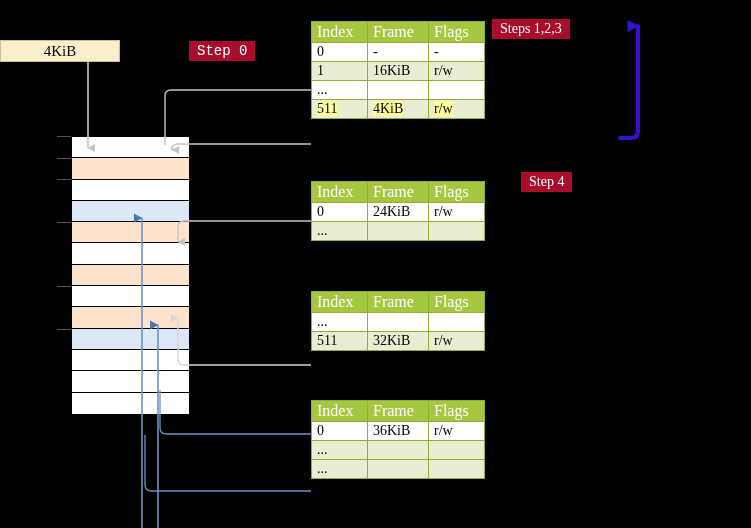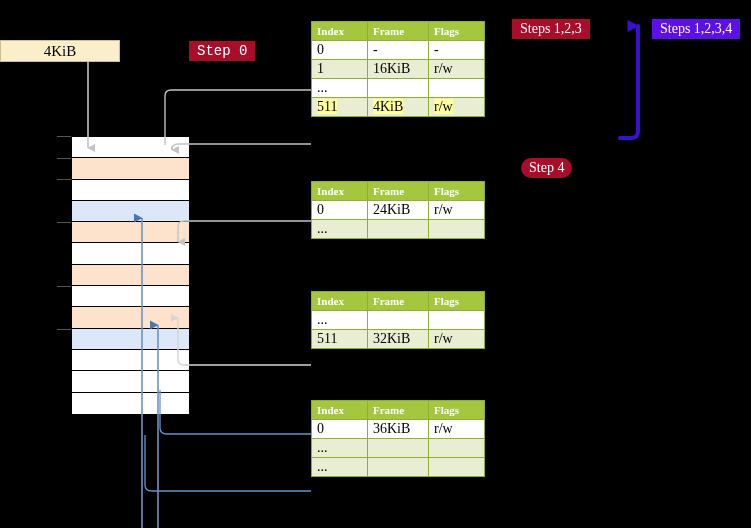--- a/index.html
+++ b/index.html
@@ -7,21 +7,21 @@
        font-family:"Liberation Serif", serif;}
 
   .canvas{position:absolute;left:0;top:0;width:751px;height:528px;}
 
   
   .ptable{position:absolute;border-collapse:collapse;border:1px solid #6f8f1f;
           background:#ffffff;font-size:14px;}
   .ptable td,.ptable th{border:1px solid #8fae34;padding:1px 5px;
           height:19px;box-sizing:border-box;vertical-align:middle;
           color:#000;font-weight:normal;text-align:left;}
-  .ptable th{background:#a5c73f;color:#ffffff;font-weight:bold;font-size:11px;}
+  .ptable th{background:#a5c73f;color:#ffffff;font-weight:normal;font-size:16px;}
   .ptable td.c-idx{width:56px;}
   .ptable td.c-frm{width:61px;}
   .ptable td.c-flg{width:56px;}
   .ptable th.c-idx{width:56px;}
   .ptable th.c-frm{width:61px;}
   .ptable th.c-flg{width:56px;}
   .ptable tr.alt td{background:#e9eed2;}
   .ptable tr.plain td{background:#ffffff;}
   .hl{background:#ffff9e;}
 
@@ -51,25 +51,24 @@
 <body>
 
 <div class="canvas">
 
   <div class="kbox" style="left:0px;top:40px;width:120px;height:22px;">
     <span>4KiB</span>
   </div>
 
   <div class="badge red" style="left:189px;top:41px;font-family:Liberation Mono, monospace;">Step 0</div>
 
-  <div class="badge red" style="left:512px;top:19px;text-align:center;">Steps 1,2,3</div>
-
-  <div class="badge purple" style="left:652px;top:19px;">Steps 1,2,3,4</div>
-
-  <div class="badge red" style="left:521px;top:158px;border-radius:10px;">Step 4</div>
+  <div class="badge red" style="left:492px;top:19px;text-align:center;">Steps 1,2,3</div>
+
+
+  <div class="badge red" style="left:521px;top:172px;">Step 4</div>
 
   <div class="tick" style="top:136px;"></div>
   <div class="tick" style="top:158px;"></div>
   <div class="tick" style="top:179px;"></div>
   <div class="tick" style="top:222px;"></div>
   <div class="tick" style="top:286px;"></div>
   <div class="tick" style="top:329px;"></div>
 
   <div class="memcol" id="memcol">
       <div class="memrow" style="height: 21.3077px; background: rgb(255, 255, 255);"></div>

